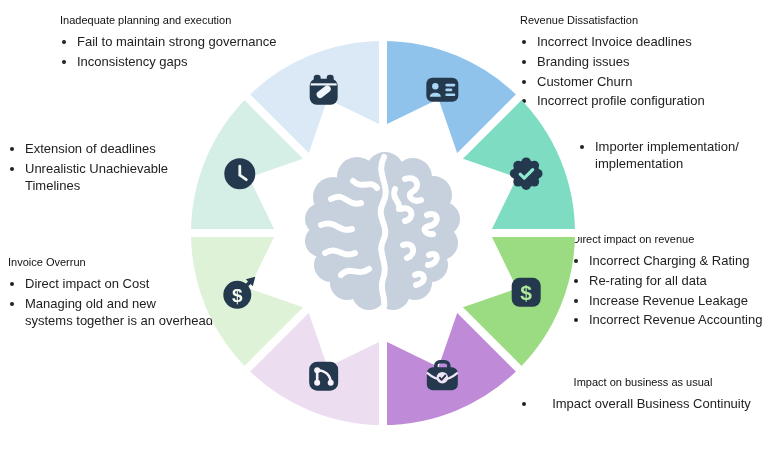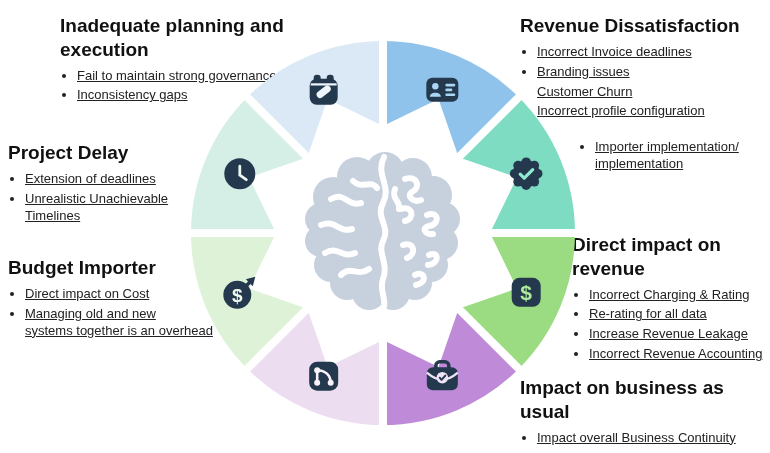--- a/index.html
+++ b/index.html
@@ -2,31 +2,31 @@
 <html style="--navy: #24384e; --brain: #c7d0dd;"><head>
 <meta charset="utf-8">
 <style>
   :root{ --navy:#24384e; --brain:#c7d0dd; }
   html,body{margin:0;padding:0;background:#fff;}
   .stage{
     position:relative; width:770px; height:453px; background:#fff;
     font-family:"Liberation Sans", sans-serif; color:#1b1b1b; overflow:hidden;
   }
   .callout{position:absolute;}
-  .callout h3{margin:0 0 6px 0; font-size:19px; font-weight:700; color:#111; line-height:1.25;}
+  .callout h3{margin:0 0 6px 0; font-size:11px; font-weight:400; color:#111; line-height:1.25;}
   .callout ul{margin:0; padding-left:17px; font-size:13px; line-height:1.3; color:#222;}
-  .callout li{margin:0 0 3px 0; white-space:pre-line;text-decoration:underline;}
+  .callout li{margin:0 0 3px 0; white-space:pre-line;}
   .c-tl{left:60px; top:14px; width:262px;}
   .c-tr{left:520px; top:14px; width:246px;}
   .c-l1{left:8px;  top:141px; width:192px;}
   .c-r1{left:578px; top:139px; width:186px;}
   .c-l2{left:8px;  top:256px; width:218px;}
   .c-r2{left:572px; top:233px; width:198px;}
   .c-bl{left:57px; top:374px; width:236px;}
-  .c-br{left:520px; top:376px; width:246px;}
+  .c-br{left:520px; top:376px; width:246px;text-align:center;}
   #wheel-svg{position:absolute; left:183px; top:33px;}
 </style>
 </head>
 <body>
 
 <div class="stage">
 
   <div class="callout c-tl">
     <h3>Inadequate planning and execution</h3>
     <ul>
@@ -39,37 +39,36 @@
     <h3>Revenue Dissatisfaction</h3>
     <ul>
       <li>Incorrect Invoice deadlines</li>
       <li>Branding issues</li>
       <li>Customer Churn</li>
       <li>Incorrect profile configuration</li>
     </ul>
   </div>
 
   <div class="callout c-l1">
-    <h3>Project Delay</h3>
     <ul>
       <li>Extension of deadlines</li>
       <li>Unrealistic Unachievable
 Timelines</li>
     </ul>
   </div>
 
   <div class="callout c-r1">
     <ul>
       <li>Importer implementation/
 implementation</li>
     </ul>
   </div>
 
   <div class="callout c-l2">
-    <h3>Budget Importer</h3>
+    <h3>Invoice Overrun</h3>
     <ul>
       <li>Direct impact on Cost</li>
       <li>Managing old and new
 systems together is an overhead</li>
     </ul>
   </div>
 
   <div class="callout c-r2">
     <h3>Direct impact on revenue</h3>
     <ul>

